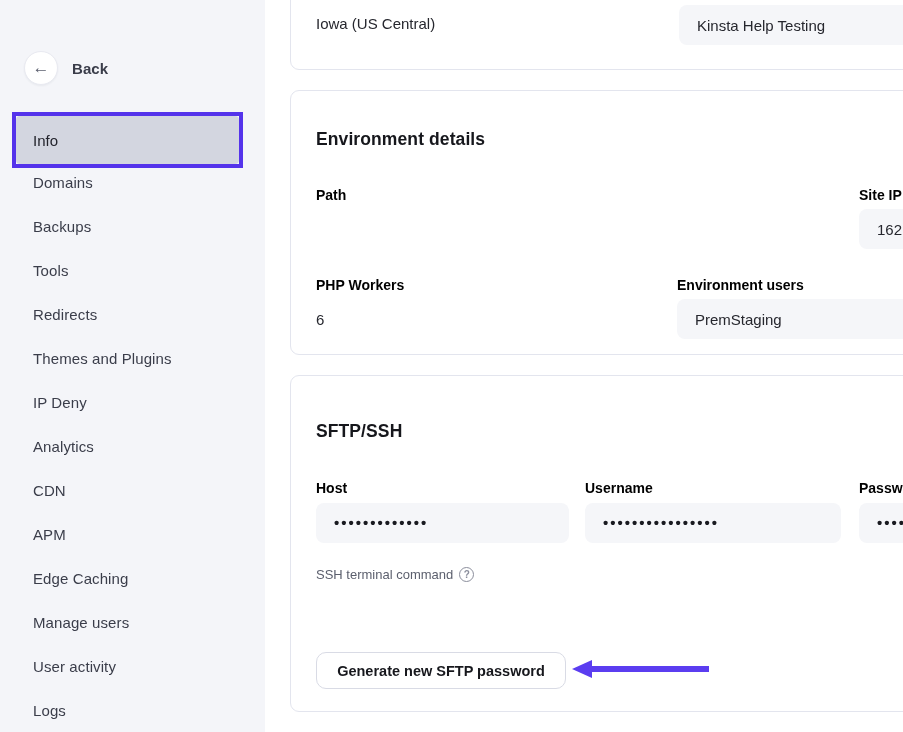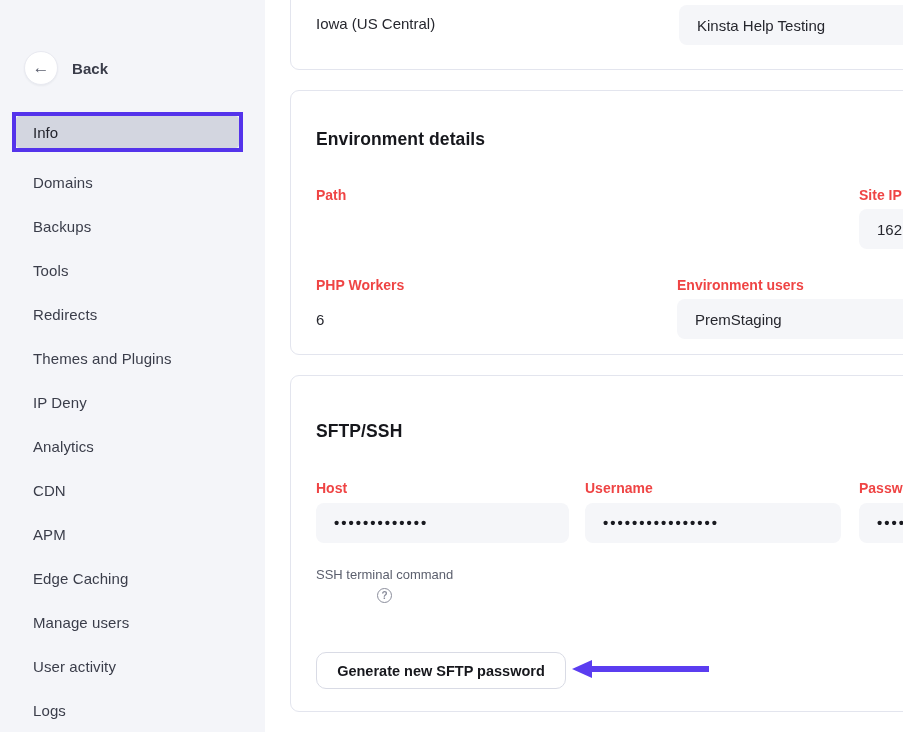--- a/index.html
+++ b/index.html
@@ -16,21 +16,21 @@
   .back-circle {
     width: 34px; height: 34px; border-radius: 50%;
     background: #ffffff; border: 1px solid #e9eaf1;
     box-shadow: 0 1px 2px rgba(40,44,63,.06);
     display: flex; align-items: center; justify-content: center;
     color: #5d6170; font-size: 17px; cursor: pointer;
   }
   .back-label { font-size: 15px; font-weight: 700; color: #3a3d4a; letter-spacing: .1px; }
 
   .info-annotation {
-    position: absolute; left: 12px; top: 112px; width: 231px; height: 40px;
+    position: absolute; left: 12px; top: 112px; width: 231px; height: 56px;
     border: 4px solid var(--hl, #5433eb);
   }
   .info-item {
     position: absolute; inset: 0;
     background: #d3d6e0; border-radius: 4px;
     display: flex; align-items: center; padding-left: 17px;
     font-size: 15px; color: #23242c; cursor: pointer;
   }
   .menu { position: absolute; left: 0; top: 160px; width: 265px; }
   .menu-item {
@@ -45,26 +45,26 @@
   }
   .card-1 { top: -22px; height: 92px; }
   .card-2 { top: 90px;  height: 265px; }
   .card-3 { top: 375px; height: 337px; }
 
   .field {
     position: absolute; height: 40px; background: #f5f6f9; border-radius: 8px;
     display: flex; align-items: center; padding: 0 18px;
     font-size: 15px; color: #26272e; white-space: nowrap; overflow: hidden;
   }
-  .label { position: absolute; font-size: 14px; font-weight: 700; color: #ef4444; white-space: nowrap; }
+  .label { position: absolute; font-size: 14px; font-weight: 700; color: #000000; white-space: nowrap; }
   .card-title { position: absolute; left: 25px; font-size: 17.5px; font-weight: 700; color: #16171c; letter-spacing: .1px; }
   .value-plain { position: absolute; font-size: 15px; color: #26272e; }
   .masked { font-size: 15px; font-weight: 700; letter-spacing: 2px; color: #191a20; line-height: 40px; }
 
-  .ssh-label-row { position: absolute; left: 25px; top: 191px; display: flex; align-items: center; gap: 6px; flex-direction: column; }
+  .ssh-label-row { position: absolute; left: 25px; top: 191px; display: flex; align-items: center; gap: 6px; }
   .ssh-label { font-size: 13px; color: #5b5f6d; }
   .help-circle {
     width: 15px; height: 15px; border-radius: 50%; border: 1.3px solid #8b8e9c;
     color: #8b8e9c; font-size: 10px; font-weight: 700;
     display: flex; align-items: center; justify-content: center; cursor: pointer;
   }
   .ssh-field { left: 25px; top: 212px; width: 438px; height: 38px; gap: 14px; }
   .ssh-prefix { font-size: 14.5px; color: #26272e; }
 
   .generate-btn {

